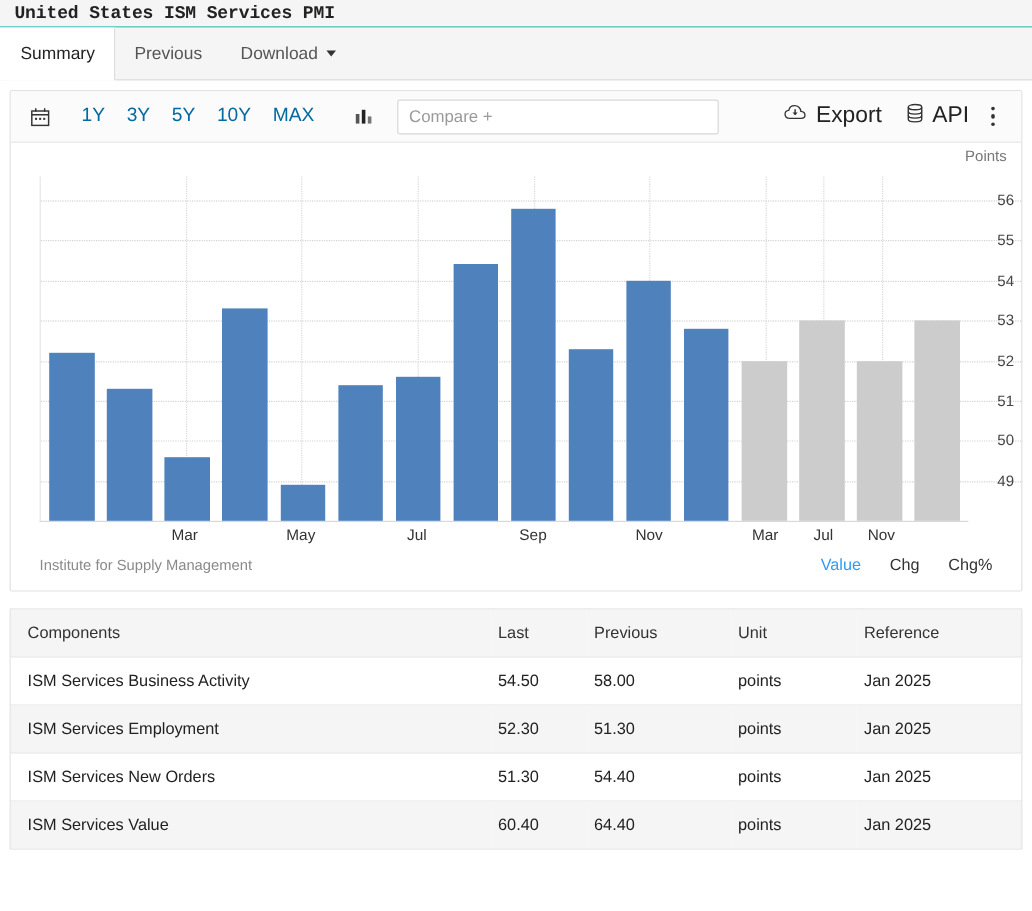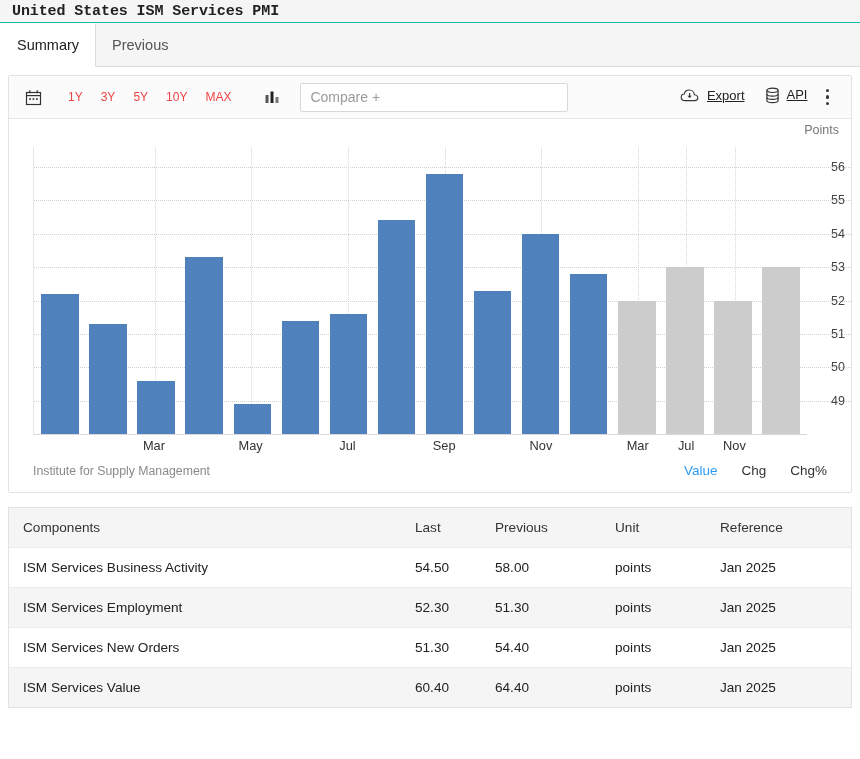--- a/index.html
+++ b/index.html
@@ -84,39 +84,38 @@
     border-bottom: 1px solid #e8e8e8;
     padding: 0 10px;
     gap: 0;
   }
   .tb-icon-btn {
     display: flex; align-items: center; justify-content: center;
     width: 28px; height: 28px; cursor: pointer;
   }
   .range-group { display: flex; align-items: center; margin-left: 12px; gap: 0; }
   .range-btn {
-    font-size: 12px; color: #ef4444; padding: 4px 9px; cursor: pointer;
+    font-size: 16px; color: #0369a1; padding: 4px 9px; cursor: pointer;
     white-space: nowrap;
     text-align: right;
   }
   .tb-sep { flex: 0 0 14px; }
   .compare-input {
     width: 268px; height: 29px;
     border: 1px solid #d8d8d8; border-radius: 2px;
     background: #fff; font-size: 14px; color: #333;
     padding: 0 9px; margin-left: 14px;
     font-family: "Liberation Sans", sans-serif;
   }
   .compare-input::placeholder { color: #9a9a9a; }
   .tb-right { margin-left: auto; display: flex; align-items: center; gap: 0; }
   .tb-action {
-    display: flex; align-items: flex-start; gap: 7px;
-    font-size: 13px; color: #222; cursor: pointer;
+    display: flex; align-items: center; gap: 7px;
+    font-size: 19px; color: #222; cursor: pointer;
     padding: 0 10px;
-    text-decoration: underline;
   }
   .kebab { display: flex; flex-direction: column; gap: 3px; padding: 0 12px 0 8px; cursor: pointer; }
   .kebab i { display: block; width: 3.5px; height: 3.5px; border-radius: 50%; background: #333; }
 
   
   .plot-wrap { position: relative; padding: 6px 0 0 0; }
   .units-label {
     position: absolute; right: 12px; top: 4px;
     font-size: 12.5px; color: #777;
   }
@@ -200,20 +199,24 @@
 <div class="page-title-bar">
   <div class="page-title">United States ISM Services PMI</div>
 </div>
 
 <div class="tab-bar" id="tab-bar">
     <div class="tab active first">
       <span>Summary</span>
     </div>
     <div class="tab">
       <span>Previous</span>
+    </div>
+    <div class="tab">
+      <span>Download</span>
+      <span class="tab-caret"></span>
     </div>
   </div>
 
 <div class="chart-card">
 
   <div class="toolbar">
     <div class="tb-icon-btn">
       <svg width="17" height="17" viewBox="0 0 17 17">
         <rect x="1.5" y="3.5" width="14" height="12" fill="none" stroke="#333" stroke-width="1.2"></rect>
         <line x1="1.5" y1="6.6" x2="15.5" y2="6.6" stroke="#333" stroke-width="1.2"></line>

